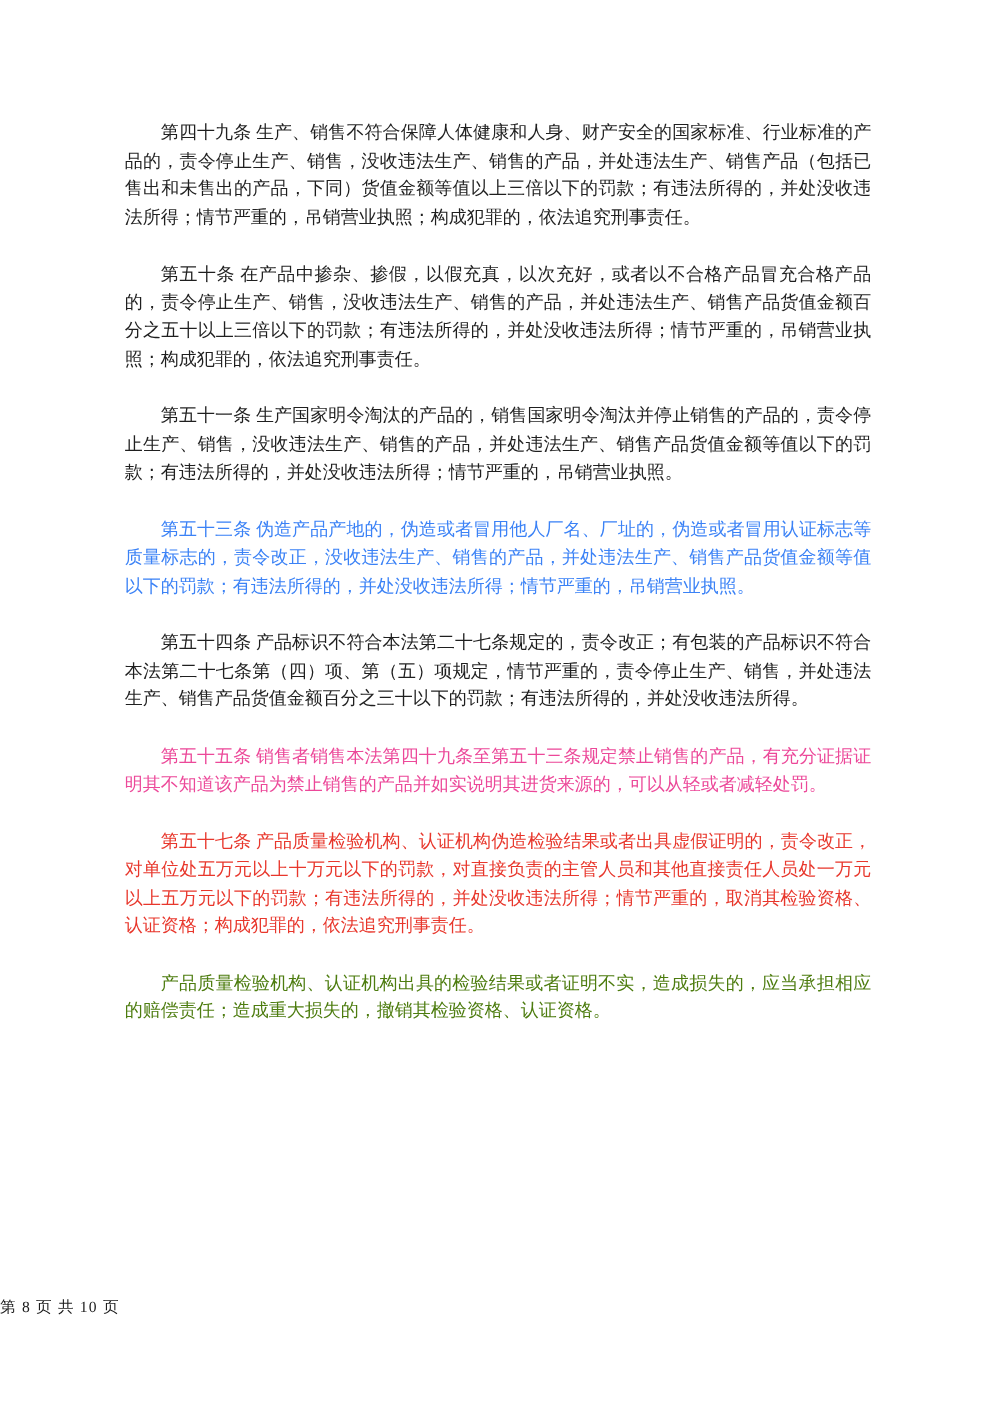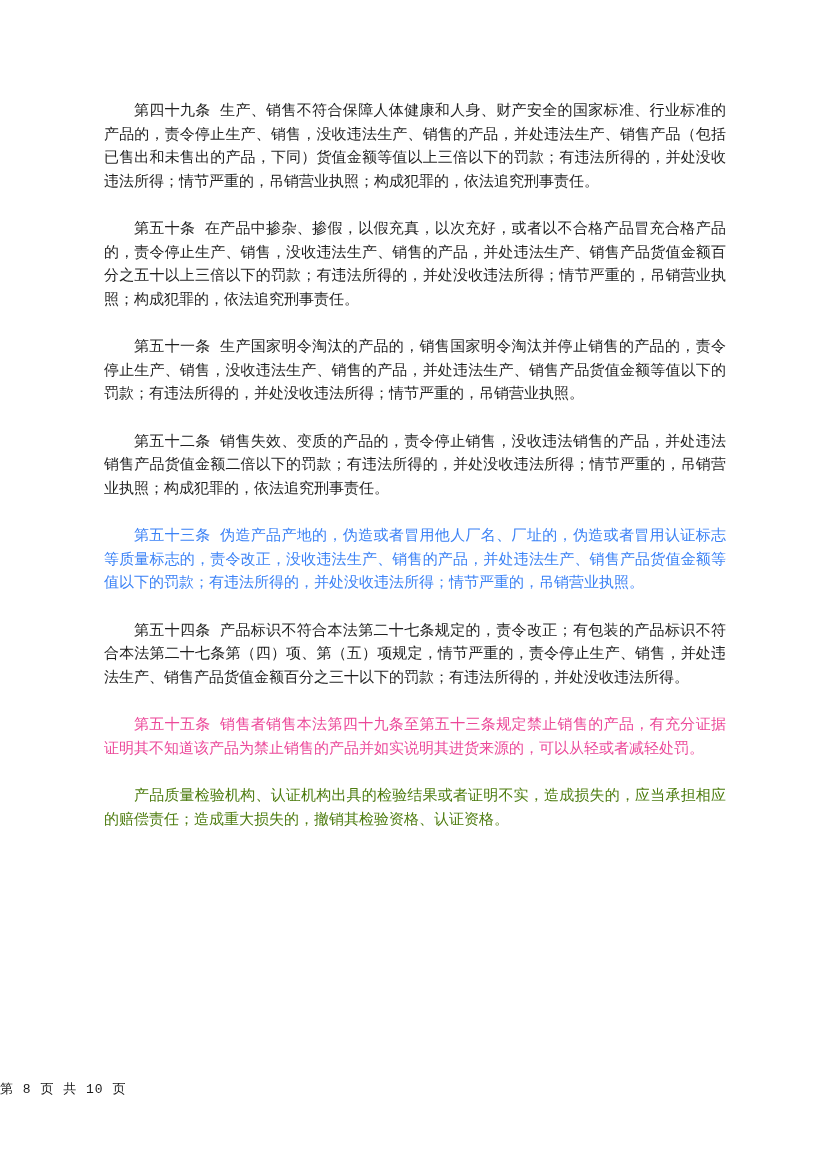--- a/index.html
+++ b/index.html
@@ -6,21 +6,21 @@
     margin: 0;
     padding: 0;
     background: #ffffff;
   }
   .page {
     position: relative;
     width: 827px;
     height: 1130px;
     background: #ffffff;
     overflow: hidden;
-    font-family: Liberation Mono, monospace;
+    font-family: Liberation Serif, serif;
   }
   .doc-body {
     position: absolute;
     top: 100px;
     left: 104px;
     width: 622px;
   }
   .para {
     font-size: 15px;
     line-height: 23.5px;
@@ -41,20 +41,20 @@
   }
 </style>
 </head>
 <body>
 
 <div class="page">
   <div class="doc-body">
       <p class="para" style="color: rgb(31, 31, 31);">第四十九条 生产、销售不符合保障人体健康和人身、财产安全的国家标准、行业标准的产品的，责令停止生产、销售，没收违法生产、销售的产品，并处违法生产、销售产品（包括已售出和未售出的产品，下同）货值金额等值以上三倍以下的罚款；有违法所得的，并处没收违法所得；情节严重的，吊销营业执照；构成犯罪的，依法追究刑事责任。</p>
       <p class="para" style="color: rgb(31, 31, 31);">第五十条 在产品中掺杂、掺假，以假充真，以次充好，或者以不合格产品冒充合格产品的，责令停止生产、销售，没收违法生产、销售的产品，并处违法生产、销售产品货值金额百分之五十以上三倍以下的罚款；有违法所得的，并处没收违法所得；情节严重的，吊销营业执照；构成犯罪的，依法追究刑事责任。</p>
       <p class="para" style="color: rgb(31, 31, 31);">第五十一条 生产国家明令淘汰的产品的，销售国家明令淘汰并停止销售的产品的，责令停止生产、销售，没收违法生产、销售的产品，并处违法生产、销售产品货值金额等值以下的罚款；有违法所得的，并处没收违法所得；情节严重的，吊销营业执照。</p>
-      <p class="para" style="color: rgb(31, 31, 31);">第五十二条 销售失效、变质的产品的，责令停止销售，没收违法销售的产品，并处违法销售产品货值金额二倍以下的罚款；有违法所得的，并处没收违法所得；情节严重的，吊销营业执照；构成犯罪的，依法追究刑事责任。</p>
       <p class="para" style="color: #3b82f6;">第五十三条 伪造产品产地的，伪造或者冒用他人厂名、厂址的，伪造或者冒用认证标志等质量标志的，责令改正，没收违法生产、销售的产品，并处违法生产、销售产品货值金额等值以下的罚款；有违法所得的，并处没收违法所得；情节严重的，吊销营业执照。</p>
       <p class="para" style="color: rgb(31, 31, 31);">第五十四条 产品标识不符合本法第二十七条规定的，责令改正；有包装的产品标识不符合本法第二十七条第（四）项、第（五）项规定，情节严重的，责令停止生产、销售，并处违法生产、销售产品货值金额百分之三十以下的罚款；有违法所得的，并处没收违法所得。</p>
       <p class="para" style="color: #ec4899;">第五十五条 销售者销售本法第四十九条至第五十三条规定禁止销售的产品，有充分证据证明其不知道该产品为禁止销售的产品并如实说明其进货来源的，可以从轻或者减轻处罚。</p>
+      <p class="para" style="color: rgb(232, 55, 44);">第五十七条 产品质量检验机构、认证机构伪造检验结果或者出具虚假证明的，责令改正，对单位处五万元以上十万元以下的罚款，对直接负责的主管人员和其他直接责任人员处一万元以上五万元以下的罚款；有违法所得的，并处没收违法所得；情节严重的，取消其检验资格、认证资格；构成犯罪的，依法追究刑事责任。</p>
       <p class="para" style="color: #4d7c0f;">产品质量检验机构、认证机构出具的检验结果或者证明不实，造成损失的，应当承担相应的赔偿责任；造成重大损失的，撤销其检验资格、认证资格。</p>
     </div>
   <div class="footer">第 8 页 共 10 页</div>
 </div>
 
 </body></html>

